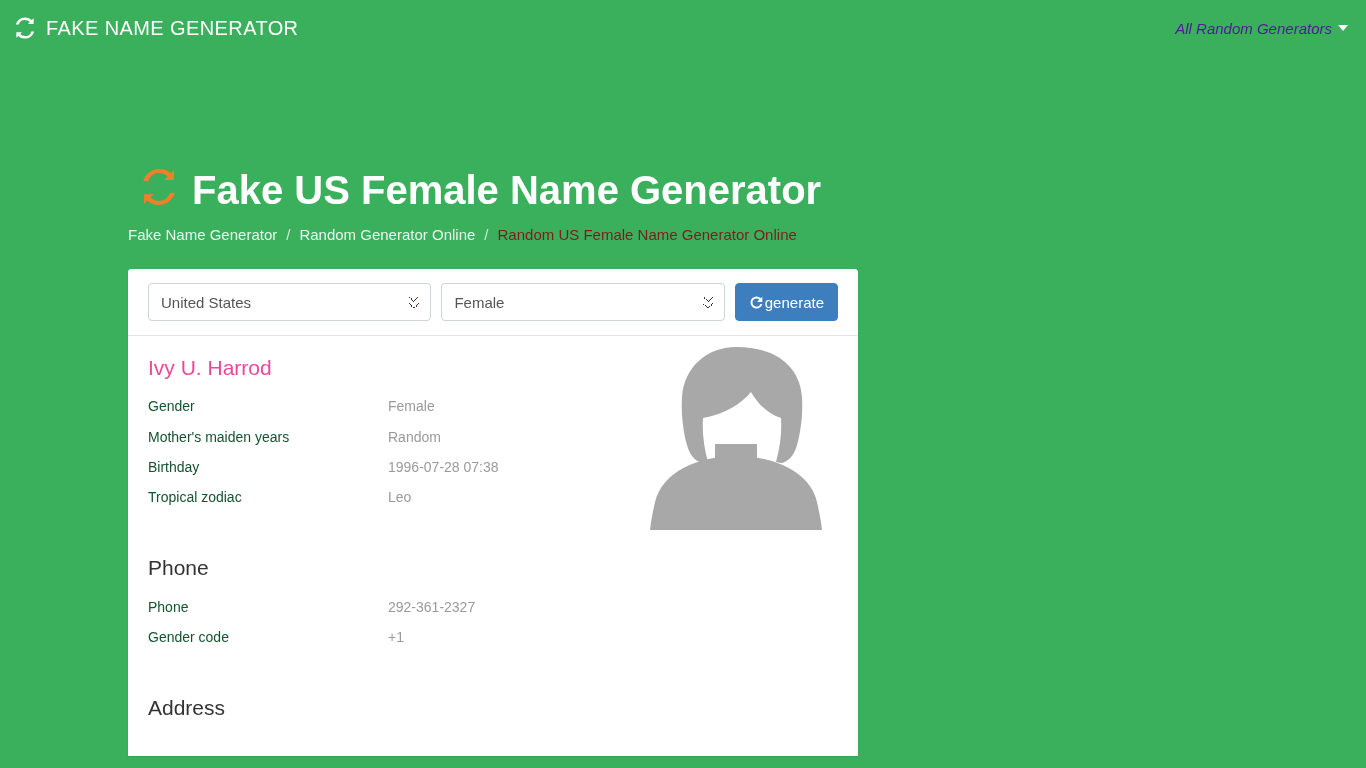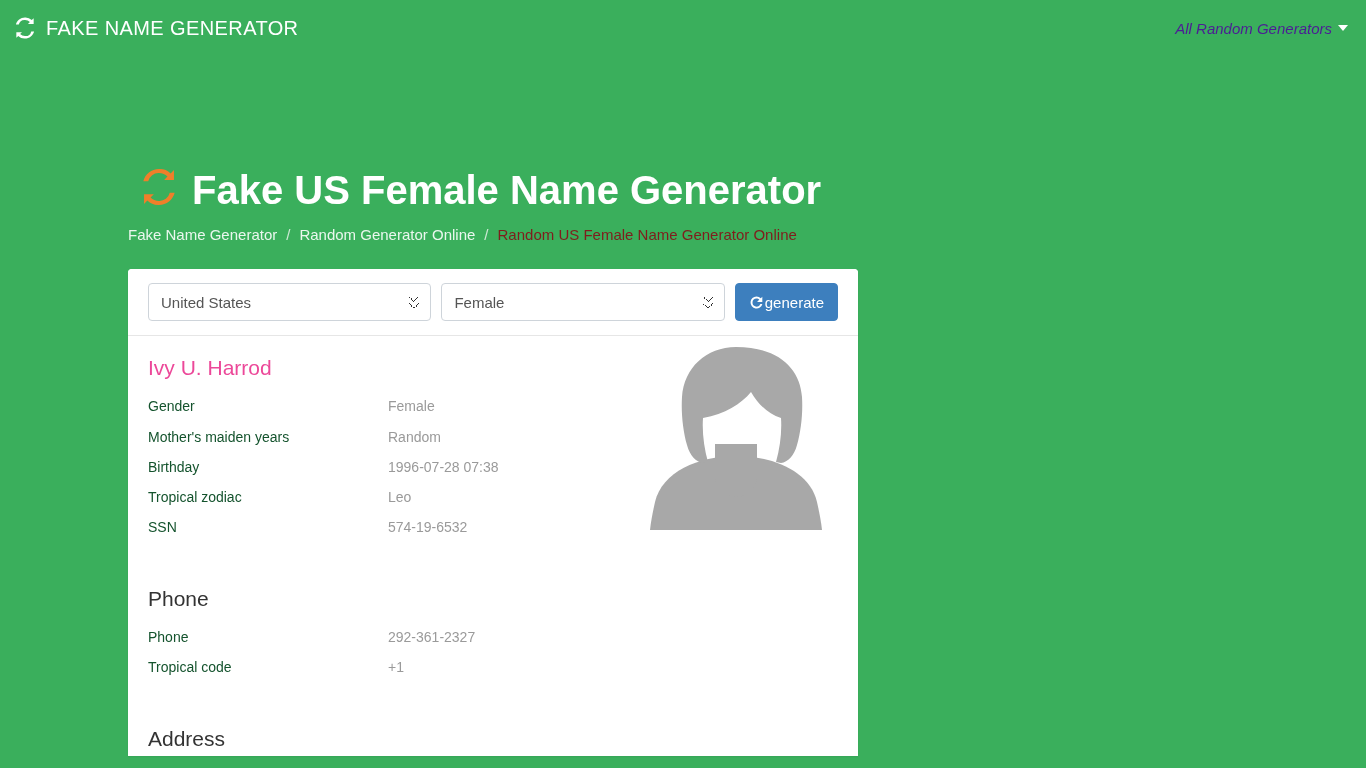--- a/index.html
+++ b/index.html
@@ -277,36 +277,32 @@
             <td class="dt-value">Random</td>
           </tr>
           <tr>
             <td class="dt-label">Birthday</td>
             <td class="dt-value">1996-07-28 07:38</td>
           </tr>
           <tr>
             <td class="dt-label">Tropical zodiac</td>
             <td class="dt-value">Leo</td>
           </tr>
-          <tr>
-            <td class="dt-label">SSN</td>
-            <td class="dt-value">574-19-6532</td>
-          </tr>
         </tbody>
       </table>
 
       <h3 class="section-title">Phone</h3>
       <table class="detail-table">
         <tbody>
           <tr>
             <td class="dt-label">Phone</td>
             <td class="dt-value">292-361-2327</td>
           </tr>
           <tr>
-            <td class="dt-label">Tropical code</td>
+            <td class="dt-label">Gender code</td>
             <td class="dt-value">+1</td>
           </tr>
         </tbody>
       </table>
 
       <h3 class="section-title">Address</h3>
 
     </div>
   </div>
 </div>

